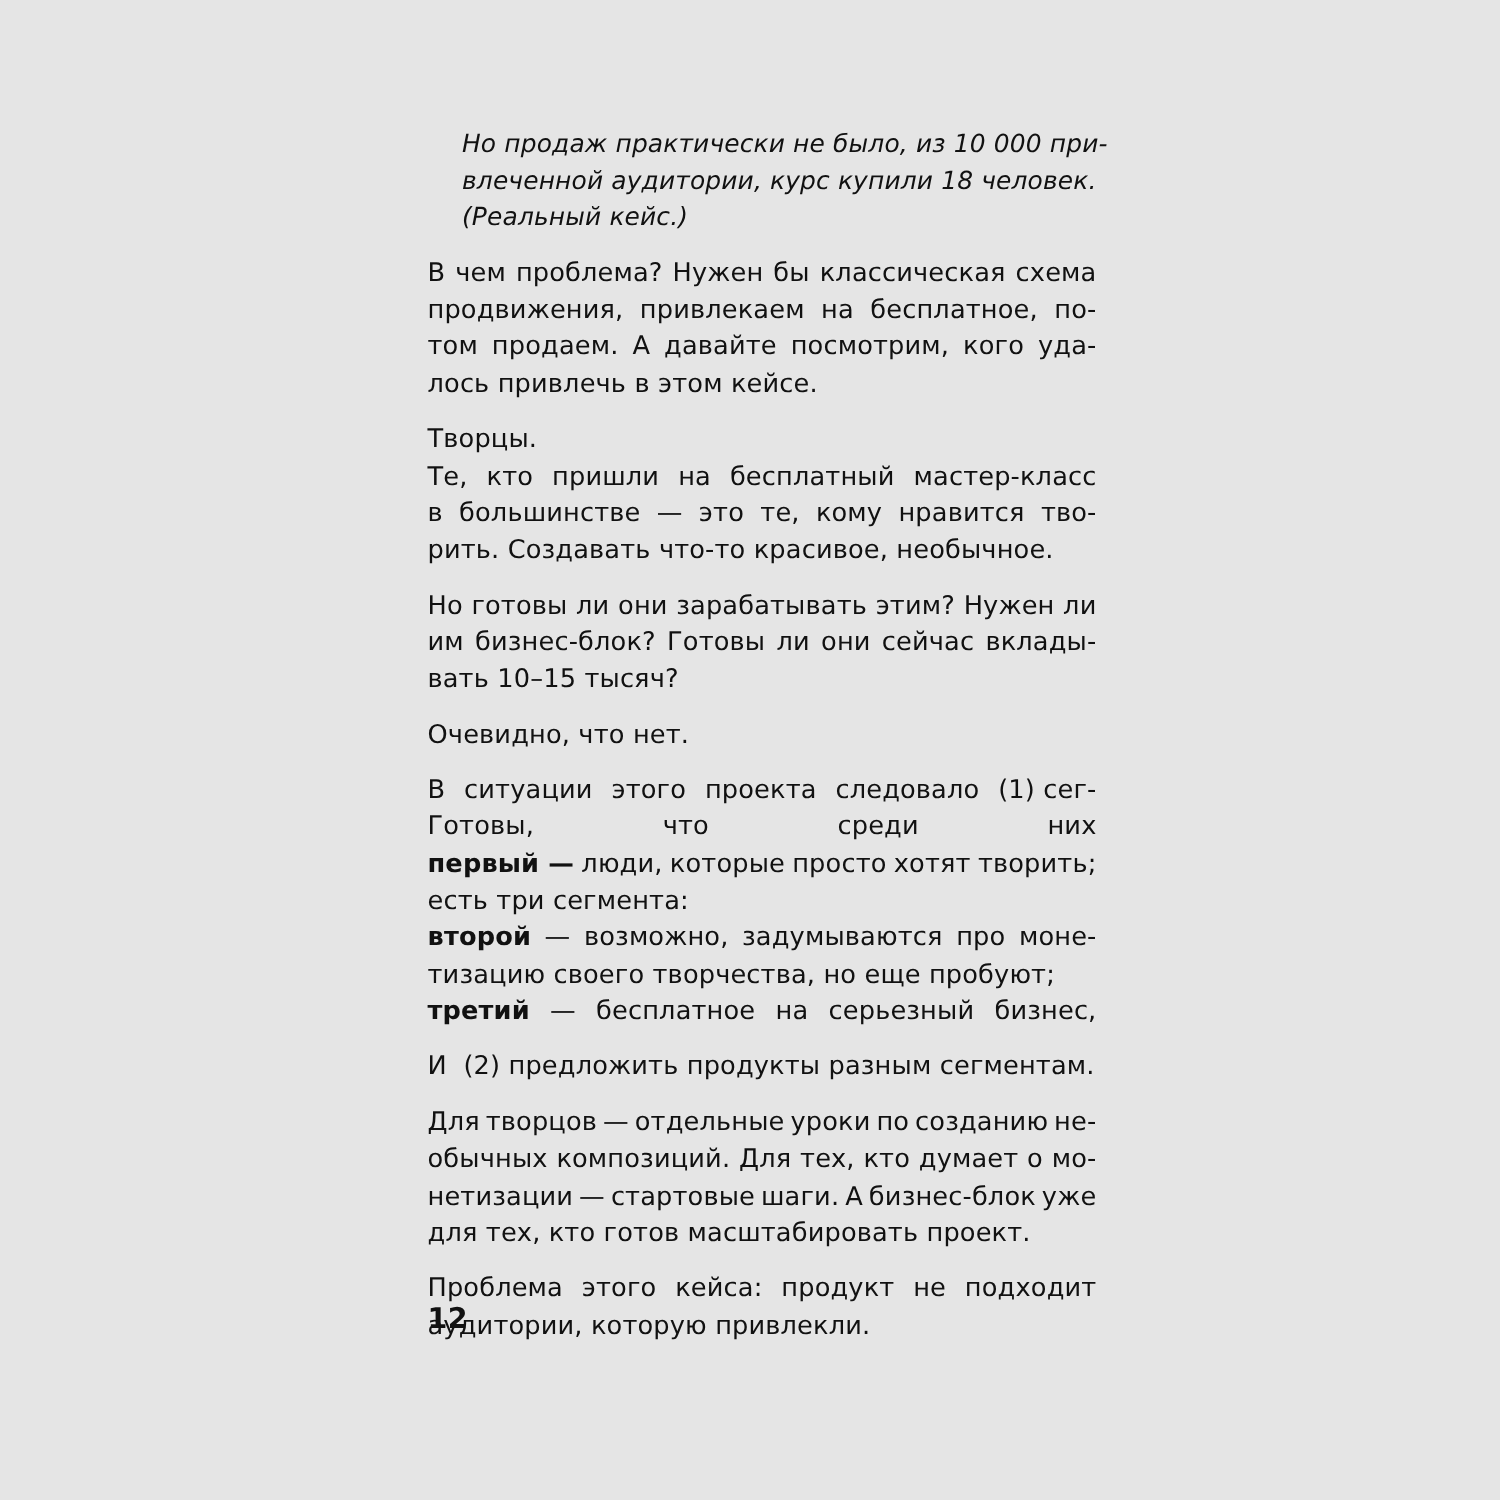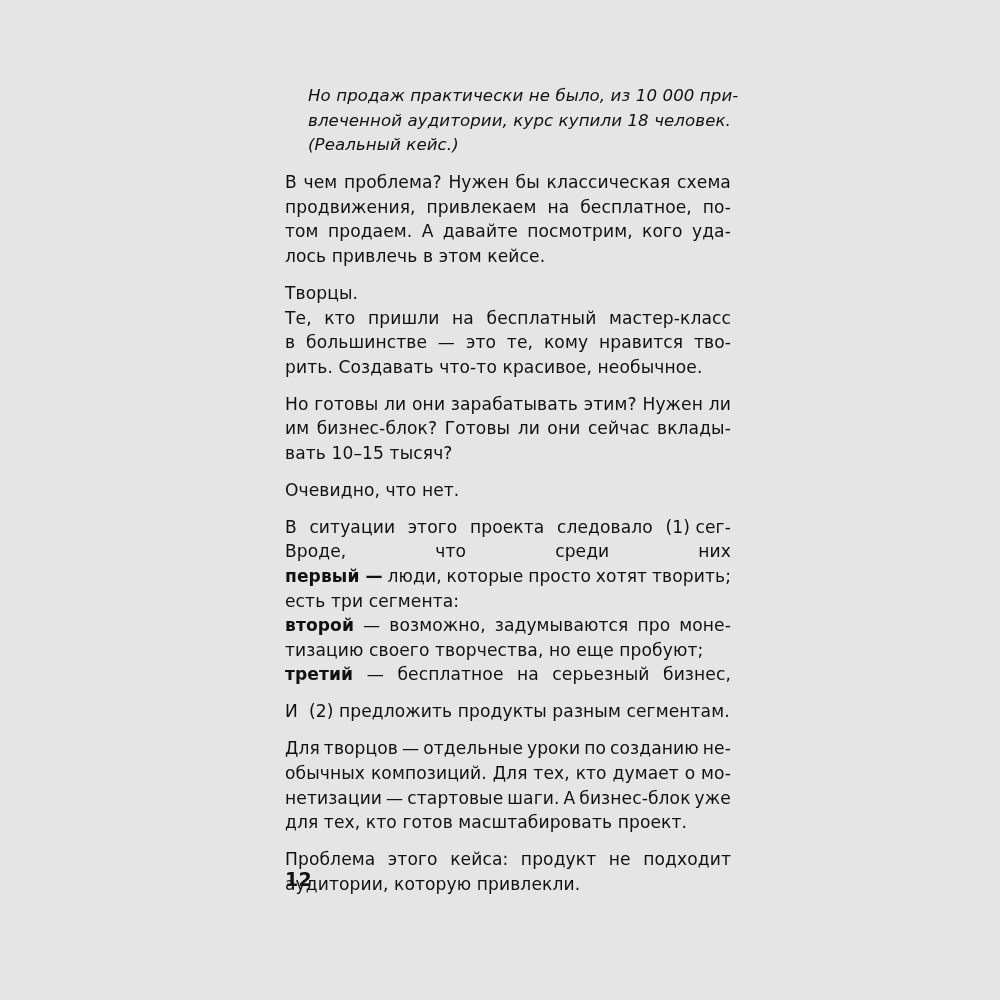--- a/index.html
+++ b/index.html
@@ -107,21 +107,21 @@
         <div class="line just"><span class="w">им</span><span class="w">бизнес-блок?</span><span class="w">Готовы</span><span class="w">ли</span><span class="w">они</span><span class="w">сейчас</span><span class="w">вклады-</span></div>
         <div class="line flush"><span class="w">вать 10–15 тысяч?</span></div>
       </div>
       <div class="para-gap"></div>
       <div>
         <div class="line flush"><span class="w">Очевидно, что нет.</span></div>
       </div>
       <div class="para-gap"></div>
       <div>
         <div class="line just"><span class="w">В</span><span class="w">ситуации</span><span class="w">этого</span><span class="w">проекта</span><span class="w">следовало</span><span class="w ital">(1) сег-</span></div>
-        <div class="line just"><span class="w">Вроде,</span><span class="w">что</span><span class="w">среди</span><span class="w">них</span></div>
+        <div class="line just"><span class="w">Готовы,</span><span class="w">что</span><span class="w">среди</span><span class="w">них</span></div>
         <div class="line just"><span class="w bold">первый —</span><span class="w">люди,</span><span class="w">которые</span><span class="w">просто</span><span class="w">хотят</span><span class="w">творить;</span></div>
         <div class="line flush"><span class="w">есть три сегмента:</span></div>
         <div class="line just"><span class="w bold">второй</span><span class="w">—</span><span class="w">возможно,</span><span class="w">задумываются</span><span class="w">про</span><span class="w">моне-</span></div>
         <div class="line flush"><span class="w">тизацию своего творчества, но еще пробуют;</span></div>
         <div class="line just"><span class="w bold">третий</span><span class="w">—</span><span class="w">бесплатное</span><span class="w">на</span><span class="w">серьезный</span><span class="w">бизнес,</span></div>
       </div>
       <div class="para-gap"></div>
       <div>
         <div class="line flush"><span class="w">И </span><span class="w ital"> (2) предложить продукты разным сегментам.</span></div>
       </div>

